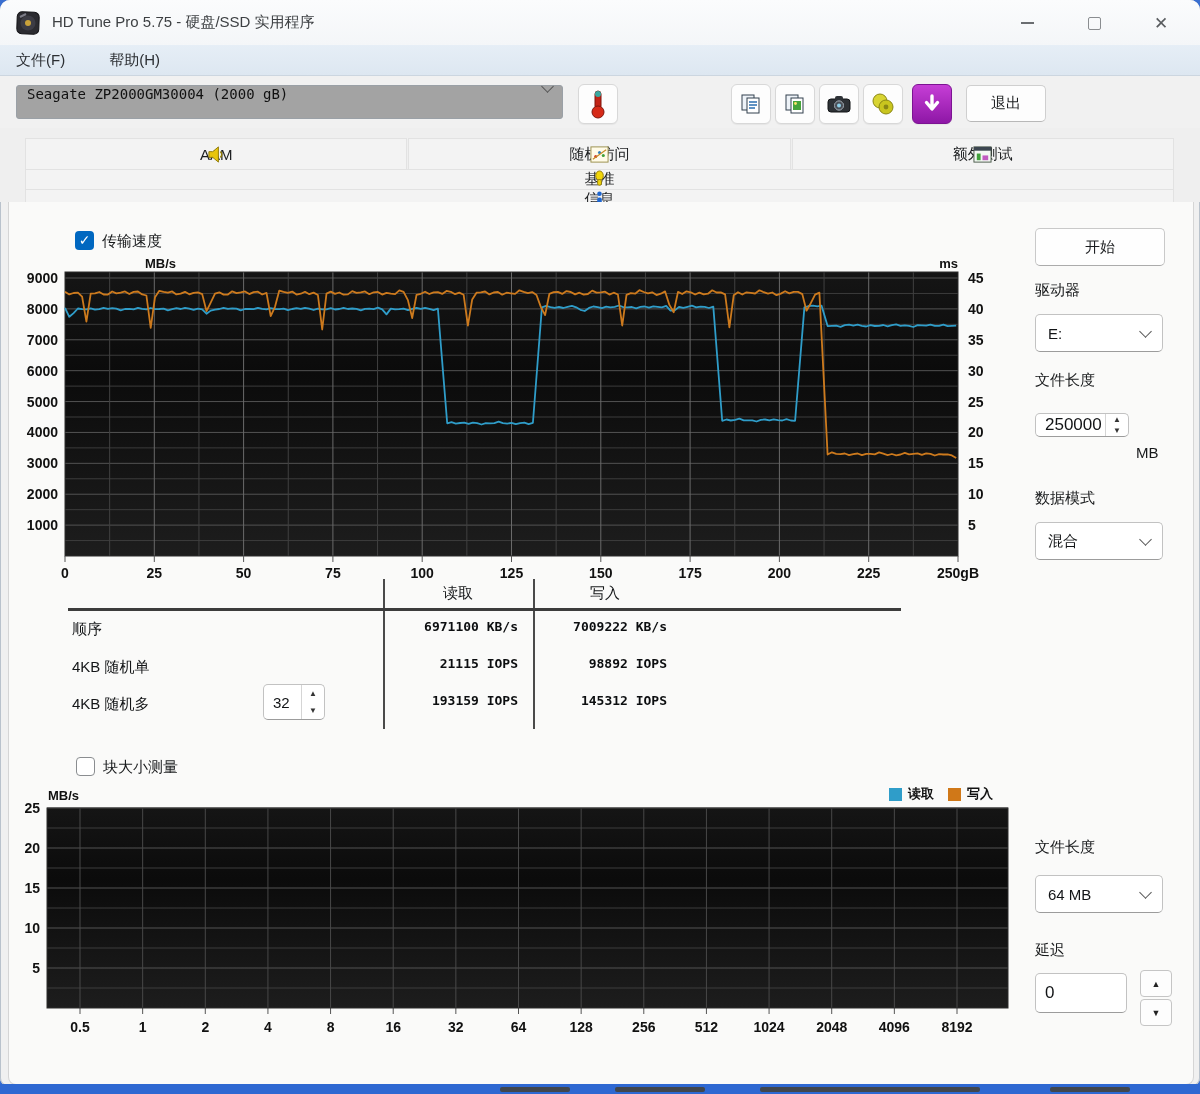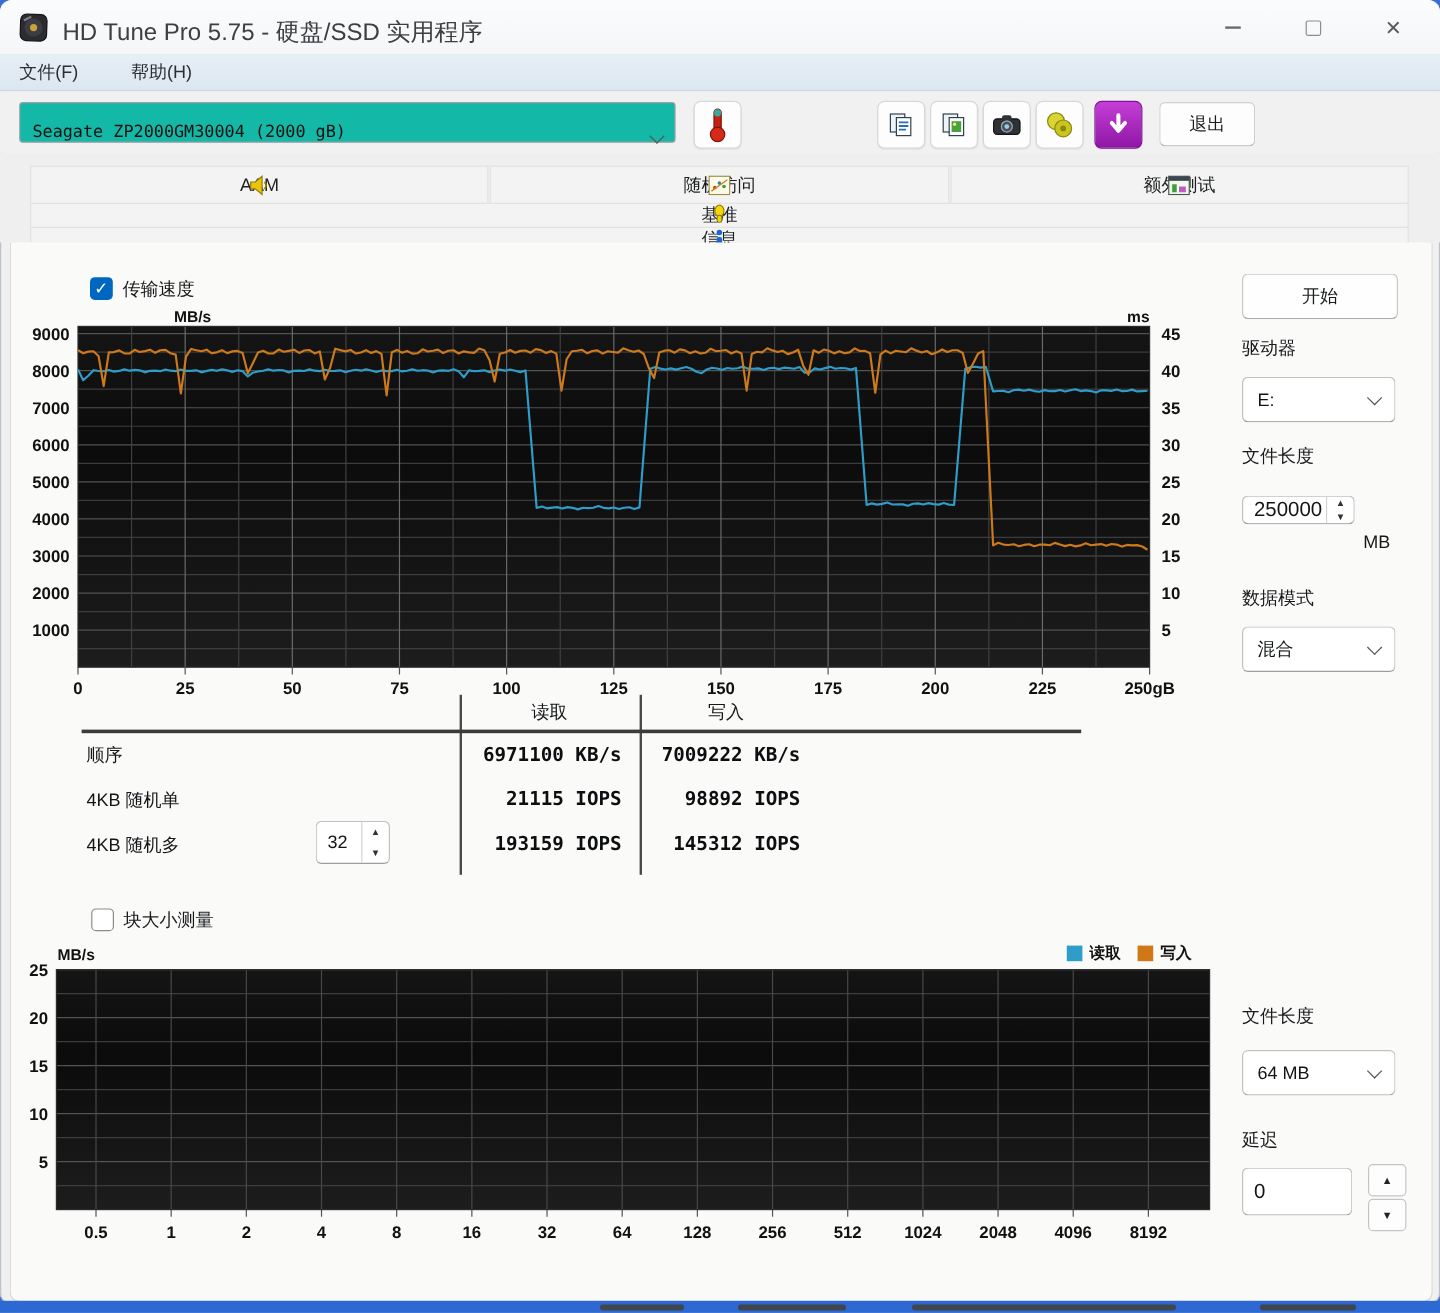--- a/index.html
+++ b/index.html
@@ -1,30 +1,30 @@
 <!DOCTYPE html>
 <html><head>
 <meta charset="utf-8">
 <style>
   html,body{margin:0;padding:0;}
   body{width:1200px;height:1094px;background:#3a6fd0;font-family:"Liberation Sans",sans-serif;position:relative;overflow:hidden;}
   .win{position:absolute;left:0;top:0;width:1200px;height:1086px;background:#f0f0f0;border-radius:10px 10px 8px 8px;box-shadow:0 0 0 1px #b9c2cc inset;}
   
   .titlebar{position:absolute;left:0;top:0;width:1200px;height:45px;background:linear-gradient(#fbfcfd,#f4f6f8);border-radius:10px 10px 0 0;border-bottom:1px solid #e8eaec;}
-  .title-text{position:absolute;left:52px;top:13px;font-size:20px;color:#3d4043;}
+  .title-text{position:absolute;left:52px;top:13px;font-size:15px;color:#3d4043;}
   .winbtn{position:absolute;top:12px;width:30px;height:22px;display:flex;align-items:center;justify-content:center;color:#5a5d60;}
   .minimize{left:1012px;} .maximize{left:1079px;} .close{left:1146px;font-size:17px;}
   .min-glyph{width:13px;height:2px;background:#6a6d70;}
   .max-glyph{width:11px;height:11px;border:1.5px solid #8a8d90;border-radius:2px;}
   
   .menubar{position:absolute;left:0;top:45px;width:1200px;height:31px;background:linear-gradient(#e6eef6,#dde7f1);border-bottom:1px solid #ccd6e0;display:flex;align-items:center;padding-left:16px;box-sizing:border-box;gap:44px;}
   .menu-item{font-size:15px;color:#2c2f33;}
   
   .toolbar{position:absolute;left:0;top:76px;width:1200px;height:52px;background:#f1f1f1;}
-  .drive-select{position:absolute;left:16px;top:9px;width:547px;height:34px;background:#14b8a6;border:1px solid #9aa0a6;border-radius:3px;display:flex;align-items:flex-end;padding:0 10px;box-sizing:border-box;font-family:"DejaVu Sans Mono",monospace;font-size:14px;color:#111;}
+  .drive-select{position:absolute;left:16px;top:9px;width:547px;height:34px;background:#a3a3a3;border:1px solid #9aa0a6;border-radius:3px;display:flex;align-items:flex-start;padding:0 10px;box-sizing:border-box;font-family:"DejaVu Sans Mono",monospace;font-size:14px;color:#111;}
   .chev{width:8px;height:8px;border-right:1.6px solid #555;border-bottom:1.6px solid #555;transform:rotate(45deg);margin-left:auto;margin-top:-4px;}
   .tool-btn{position:absolute;top:8px;width:38px;height:38px;background:#fdfdfd;border:1px solid #d8d8d8;border-radius:6px;display:flex;align-items:center;justify-content:center;box-shadow:0 1px 1px rgba(0,0,0,.05);}
   .temp-dash{position:absolute;left:626px;top:99px;width:22px;height:4px;background:#55585b;border-radius:2px;}
   .temp-unit{position:absolute;left:656px;top:88px;font-size:21px;font-weight:bold;color:#1b1d1f;}
   .exit-btn{position:absolute;left:966px;top:9px;width:78px;height:35px;background:#fdfdfd;border:1px solid #cfcfcf;border-bottom-color:#b8b8b8;border-radius:5px;font-size:15px;color:#1b1d1f;display:flex;align-items:center;justify-content:center;}
   
   .tabstrip{position:absolute;left:0;top:128px;width:1200px;height:74px;background:#efefef;}
   .tabrow{position:absolute;left:25px;width:1150px;display:flex;}
   .tabrow.top{top:10px;height:31px;}
   .tabrow.bottom{top:41px;height:33px;flex-direction:column;}
@@ -45,21 +45,21 @@
   .numfield{position:absolute;background:#fff;border:1px solid #c2c2c2;border-bottom-color:#9c9c9c;border-radius:5px;box-sizing:border-box;display:flex;align-items:center;font-size:17px;color:#121416;}
   .numfield .val{padding-left:9px;flex:1;}
   .inner-spin{width:22px;align-self:stretch;border-left:1px solid #d5d5d5;display:flex;flex-direction:column;}
   .inner-spin span{flex:1;display:flex;align-items:center;justify-content:center;font-size:8px;color:#333;}
   .sq-btn{position:absolute;width:30px;height:25px;background:#fdfdfd;border:1px solid #c5c5c5;border-radius:4px;display:flex;align-items:center;justify-content:center;font-size:9px;color:#222;}
   
   .t-vline{position:absolute;width:2px;background:#4a4a4a;}
   .t-hline{position:absolute;height:3px;background:#3c3c3c;}
   .t-head{position:absolute;font-size:15px;color:#141618;}
   .t-rowlabel{position:absolute;font-size:15px;color:#141618;}
-  .t-val{position:absolute;font-family:"DejaVu Sans Mono",monospace;font-weight:bold;font-size:16px;color:#0c0e10;text-align:right;width:160px;}
+  .t-val{position:absolute;font-family:"DejaVu Sans Mono",monospace;font-weight:bold;font-size:13px;color:#0c0e10;text-align:right;width:160px;}
   
   .legend{position:absolute;left:889px;top:785px;display:flex;align-items:center;gap:6px;}
   .lg-sq{width:13px;height:13px;}
   .lg-txt{font-size:13px;font-weight:bold;color:#111;margin-right:8px;}
   svg{position:absolute;}
   text{font-family:"Liberation Sans",sans-serif;}
   
   .bstrip{position:absolute;left:0;top:1084px;width:1200px;height:10px;background:#2e68d2;}
   .bstrip .dk{position:absolute;top:3px;height:5px;background:#41464d;border-radius:2px;}
 </style>

